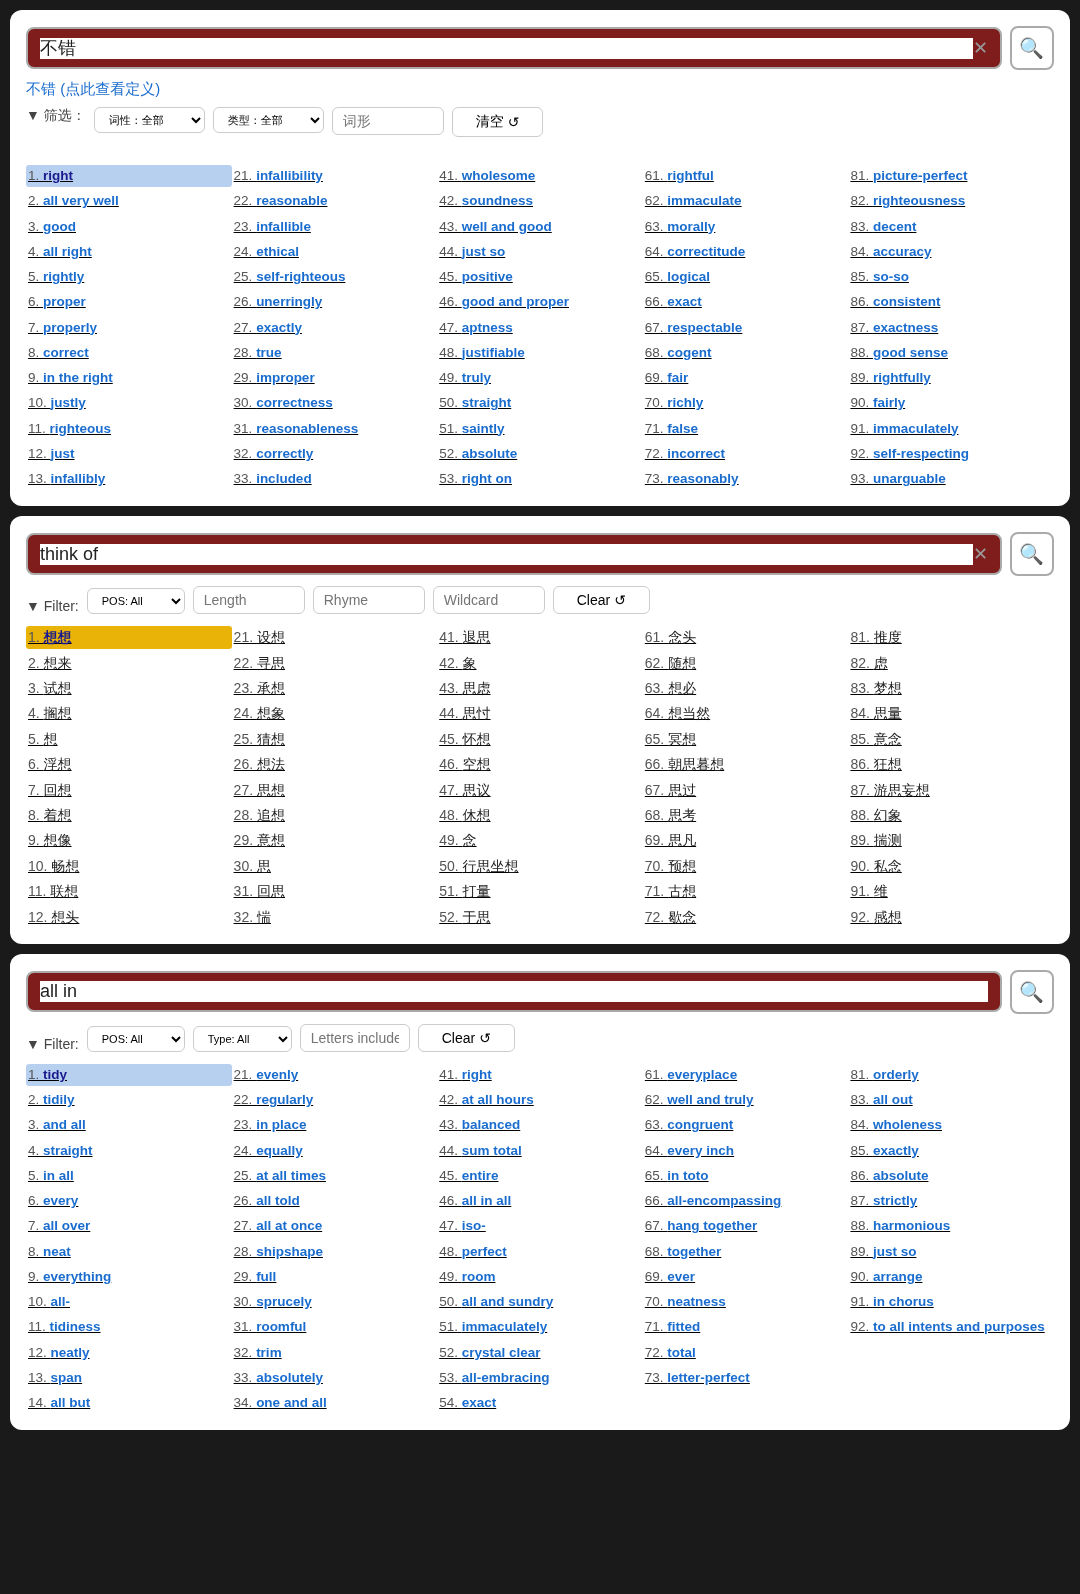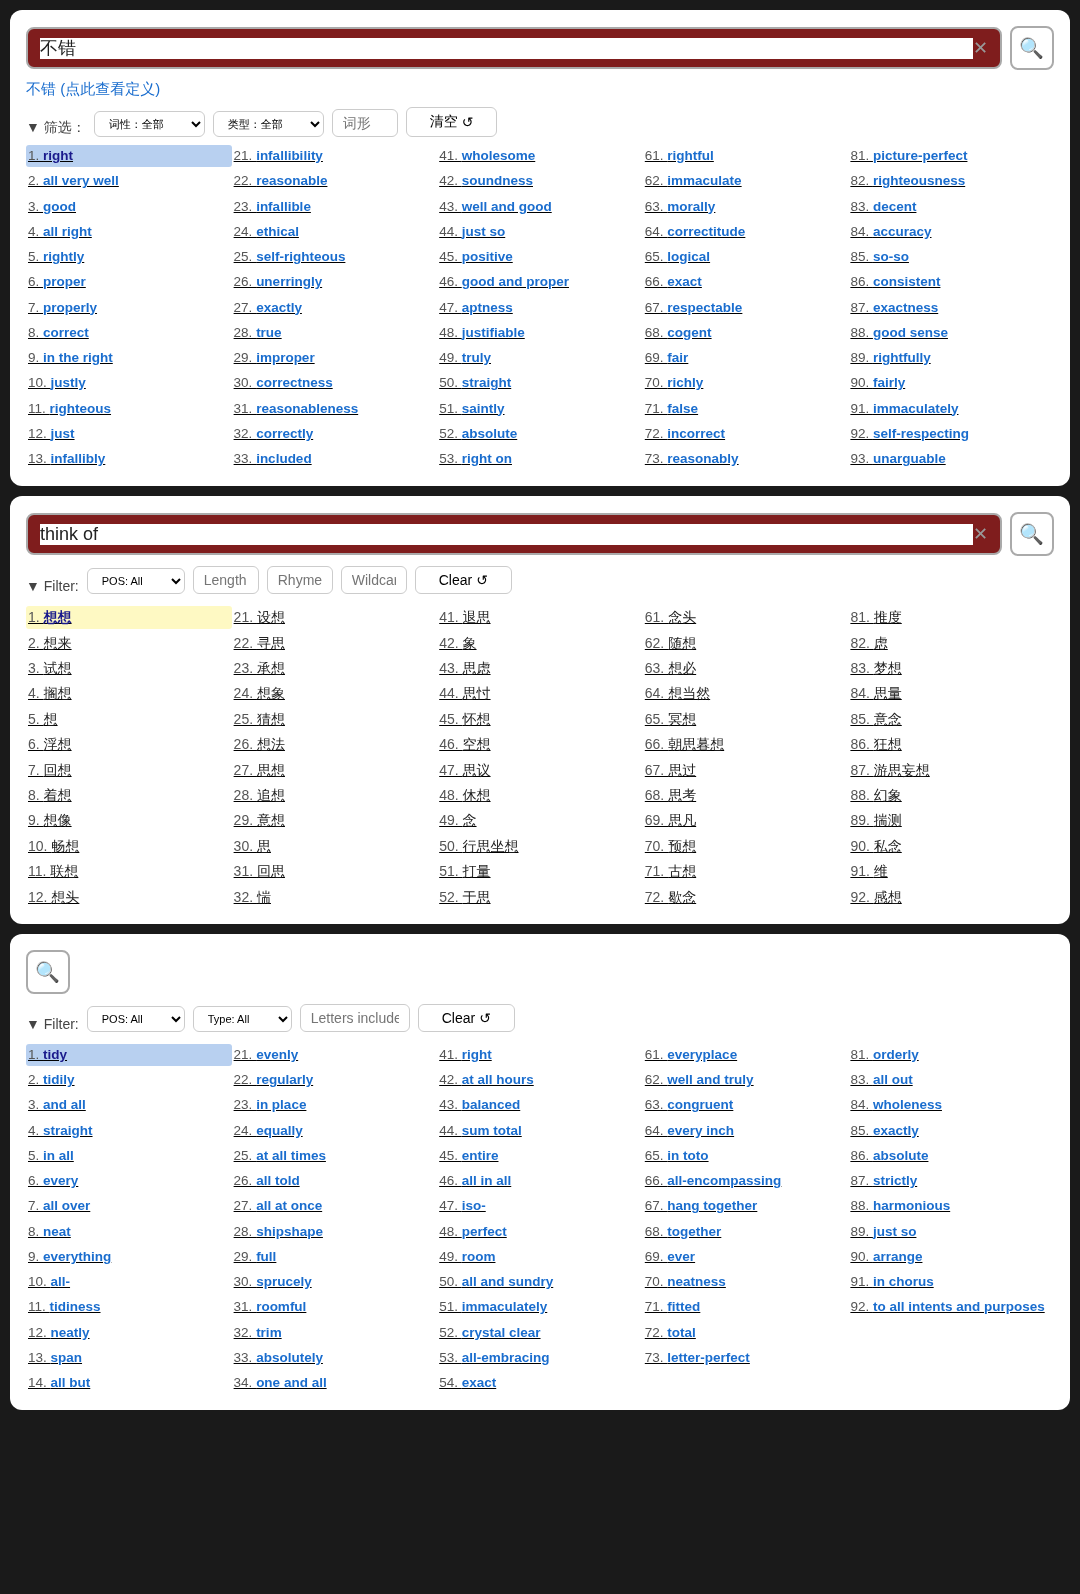--- a/index.html
+++ b/index.html
@@ -86,21 +86,21 @@
       background: #fff;
       cursor: pointer;
       appearance: auto;
     }
     .filter-input {
       border: 1.5px solid #ccc;
       border-radius: 6px;
       padding: 5px 10px;
       font-size: 14px;
       background: #fff;
-      width: 66px;
+      width: 112px;
     }
     .filter-input.wider { width: 110px; }
     .clear-btn {
       border: 1.5px solid #ccc;
       border-radius: 6px;
       padding: 5px 23px;
       font-size: 14px;
       background: #fff;
       cursor: pointer;
       display: flex;
@@ -140,32 +140,32 @@
       color: #1a1a8c;
     }
     
     .cn-link {
       color: #1a6dce;
       font-size: 15px;
       margin-bottom: 8px;
     }
     .cn-filter-row {
       display: flex;
-      align-items: flex-end;
+      align-items: flex-start;
       gap: 8px;
-      margin-bottom: 8px;
+      margin-bottom: 28px;
     }
     .cn-result-item {
       font-size: 14px;
       color: #222;
       line-height: 1.6;
       padding: 0 2px;
     }
     .cn-result-item.highlighted {
-      background: #fef9c3;
+      background: #eab308;
       border-radius: 3px;
     }
     .cn-result-item .num { color: #555; }
   </style>
 </head>
 <body>
 
 <div class="panel">
   <div class="search-row">
     <div class="search-input-wrap">
@@ -364,20 +364,23 @@
       <div class="cn-result-item"><span class="num">89. </span>揣测</div>
       <div class="cn-result-item"><span class="num">90. </span>私念</div>
       <div class="cn-result-item"><span class="num">91. </span>维</div>
       <div class="cn-result-item"><span class="num">92. </span>感想</div>
     </div>
   </div>
 </div>
 
 <div class="panel">
   <div class="search-row">
+    <div class="search-input-wrap">
+      <input class="search-input" type="text" value="all in" style="">
+    </div>
     <button class="search-btn">
       <span>🔍</span>
     </button>
   </div>
   <div class="filter-row">
     <span class="filter-label">▼ Filter:</span>
     <select class="filter-select">
       <option>POS: All</option>
     </select>
     <select class="filter-select">

